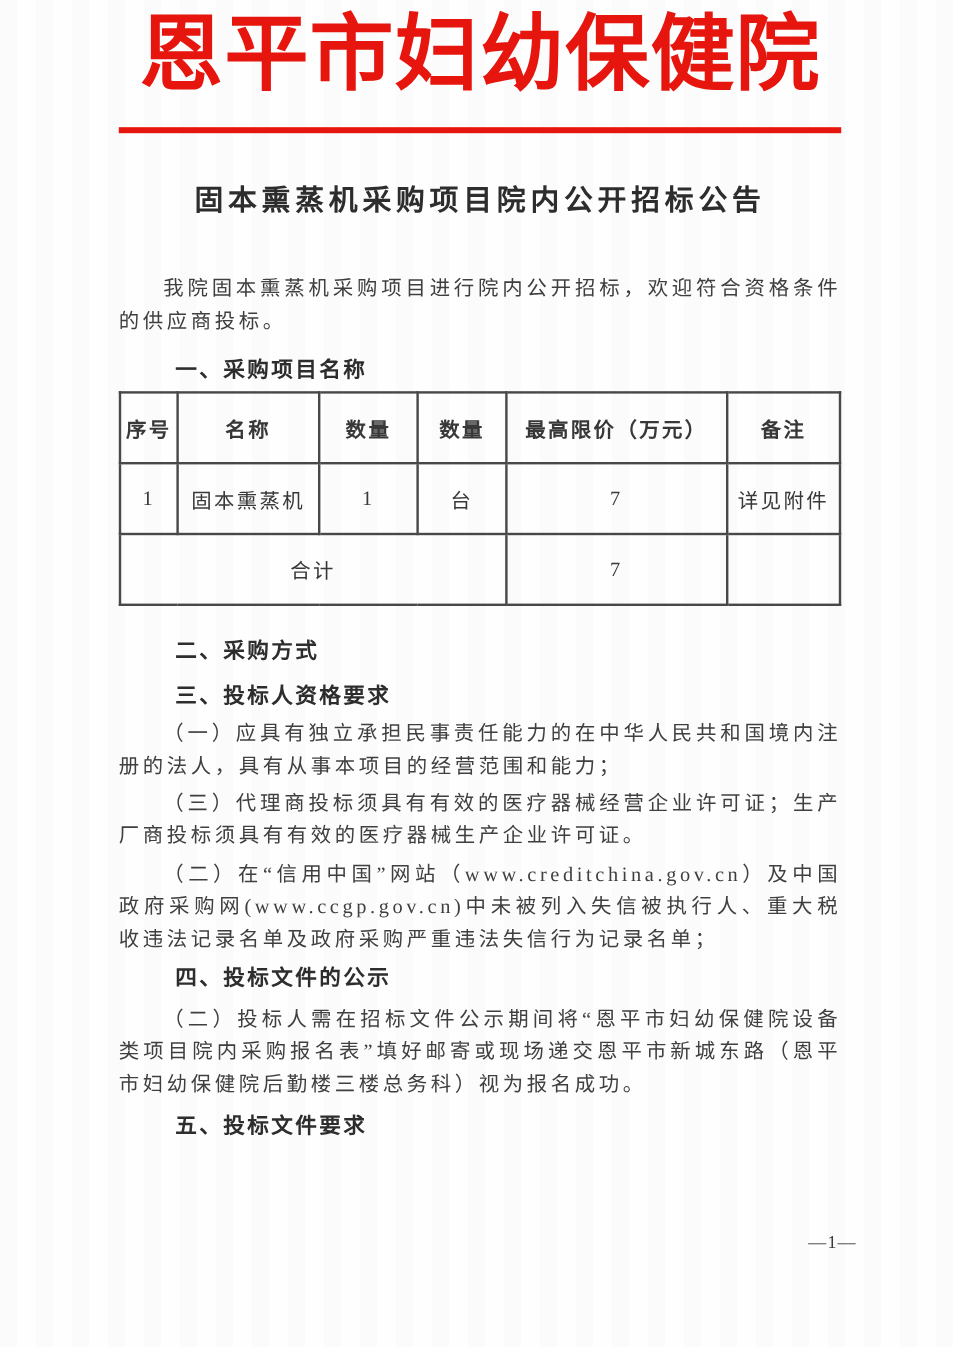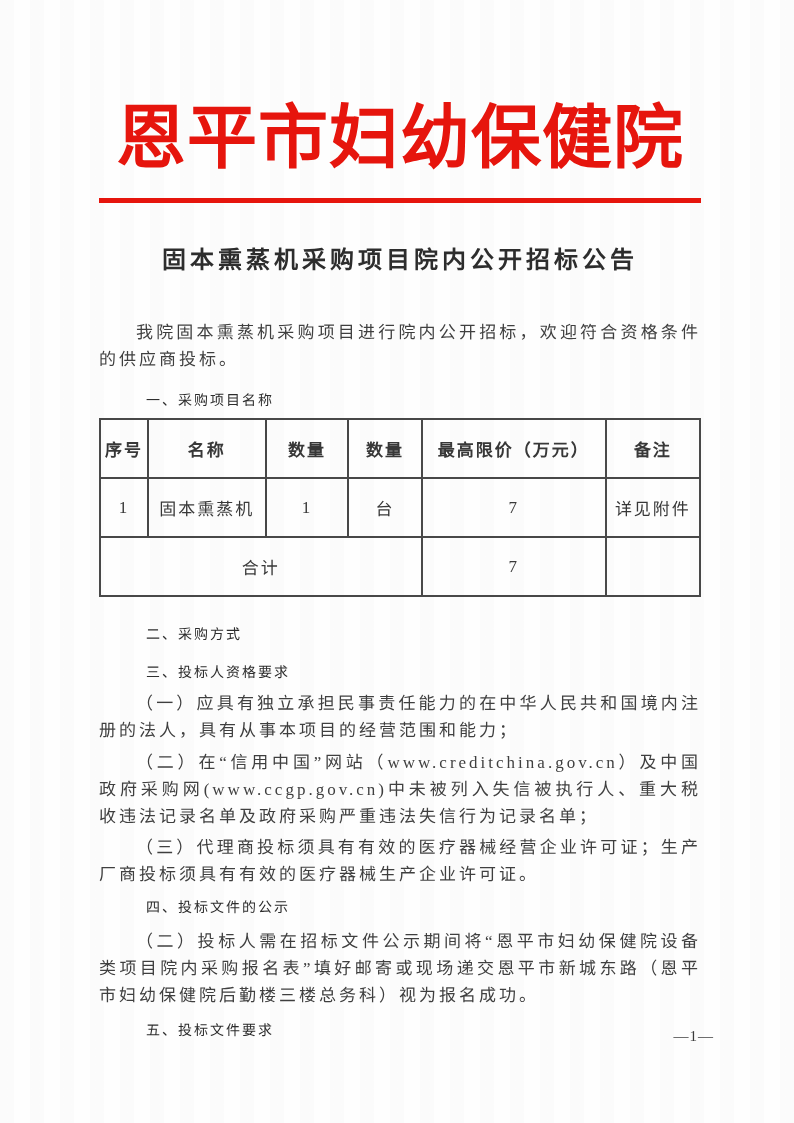--- a/index.html
+++ b/index.html
@@ -14,21 +14,20 @@
         rgba(0,0,0,0.012) 0px, rgba(0,0,0,0.012) 14px,
         rgba(0,0,0,0.0) 14px, rgba(0,0,0,0.0) 30px),
       #fefefe;
     font-family: "Liberation Serif", "DejaVu Serif", serif;
     color: #3f3f3f;
     overflow: hidden;
     padding: 0 93px 0 99px;
   }
   
   .org-name {
-    padding-top: 92px;
     font-size: 70px;
     line-height: 94px;
     font-weight: bold;
     text-align: center;
     letter-spacing: 1px;
     color: var(--accent, #e6150d);
     font-family: "Liberation Serif", "DejaVu Serif", serif;
     white-space: nowrap;
   }
   .red-rule {
@@ -57,23 +56,23 @@
     color: #3f3f3f;
   }
   .intro { margin-top: 42px; }
   .p-flush { text-indent: 30px; }
   .mt2 { margin-top: 2px; }
   .mt3 { margin-top: 3px; }
   .mt4 { margin-top: 4px; }
   .mt5 { margin-top: 5px; }
   .mt8 { margin-top: 8px; }
   .section-heading {
-    font-size: 14px;
+    font-size: 18px;
     line-height: 26px;
-    font-weight: normal;
+    font-weight: bold;
     letter-spacing: 2px;
     color: #2d2d2d;
     padding-left: 47px;
     font-family: "Liberation Sans", "DejaVu Sans", sans-serif;
   }
   .h1 { margin-top: 14px; }
   .h2 { margin-top: 24px; }
   .h3 { margin-top: 12px; }
   .h4 { margin-top: 6px; }
   .h5 { margin-top: 8px; }
@@ -162,22 +161,22 @@
         <td>7</td>
         <td></td>
       </tr>
     </tbody>
   </table>
 
   <div class="section-heading h2">二、采购方式</div>
 
   <div class="section-heading h3">三、投标人资格要求</div>
   <p class="para mt5">（一）应具有独立承担民事责任能力的在中华人民共和国境内注册的法人，具有从事本项目的经营范围和能力；</p>
+  <p class="para mt4">（三）代理商投标须具有有效的医疗器械经营企业许可证；生产厂商投标须具有有效的医疗器械生产企业许可证。</p>
   <p class="para mt5">（二）在“信用中国”网站（www.creditchina.gov.cn）及中国政府采购网(www.ccgp.gov.cn)中未被列入失信被执行人、重大税收违法记录名单及政府采购严重违法失信行为记录名单；</p>
-  <p class="para mt4">（三）代理商投标须具有有效的医疗器械经营企业许可证；生产厂商投标须具有有效的医疗器械生产企业许可证。</p>
 
   <div class="section-heading h4">四、投标文件的公示</div>
   <p class="para mt8">（二）投标人需在招标文件公示期间将“恩平市妇幼保健院设备类项目院内采购报名表”填好邮寄或现场递交恩平市新城东路（恩平市妇幼保健院后勤楼三楼总务科）视为报名成功。</p>
 
   <div class="section-heading h5">五、投标文件要求</div>
 
   <div class="page-number">—1—</div>
 
 </div>
 

